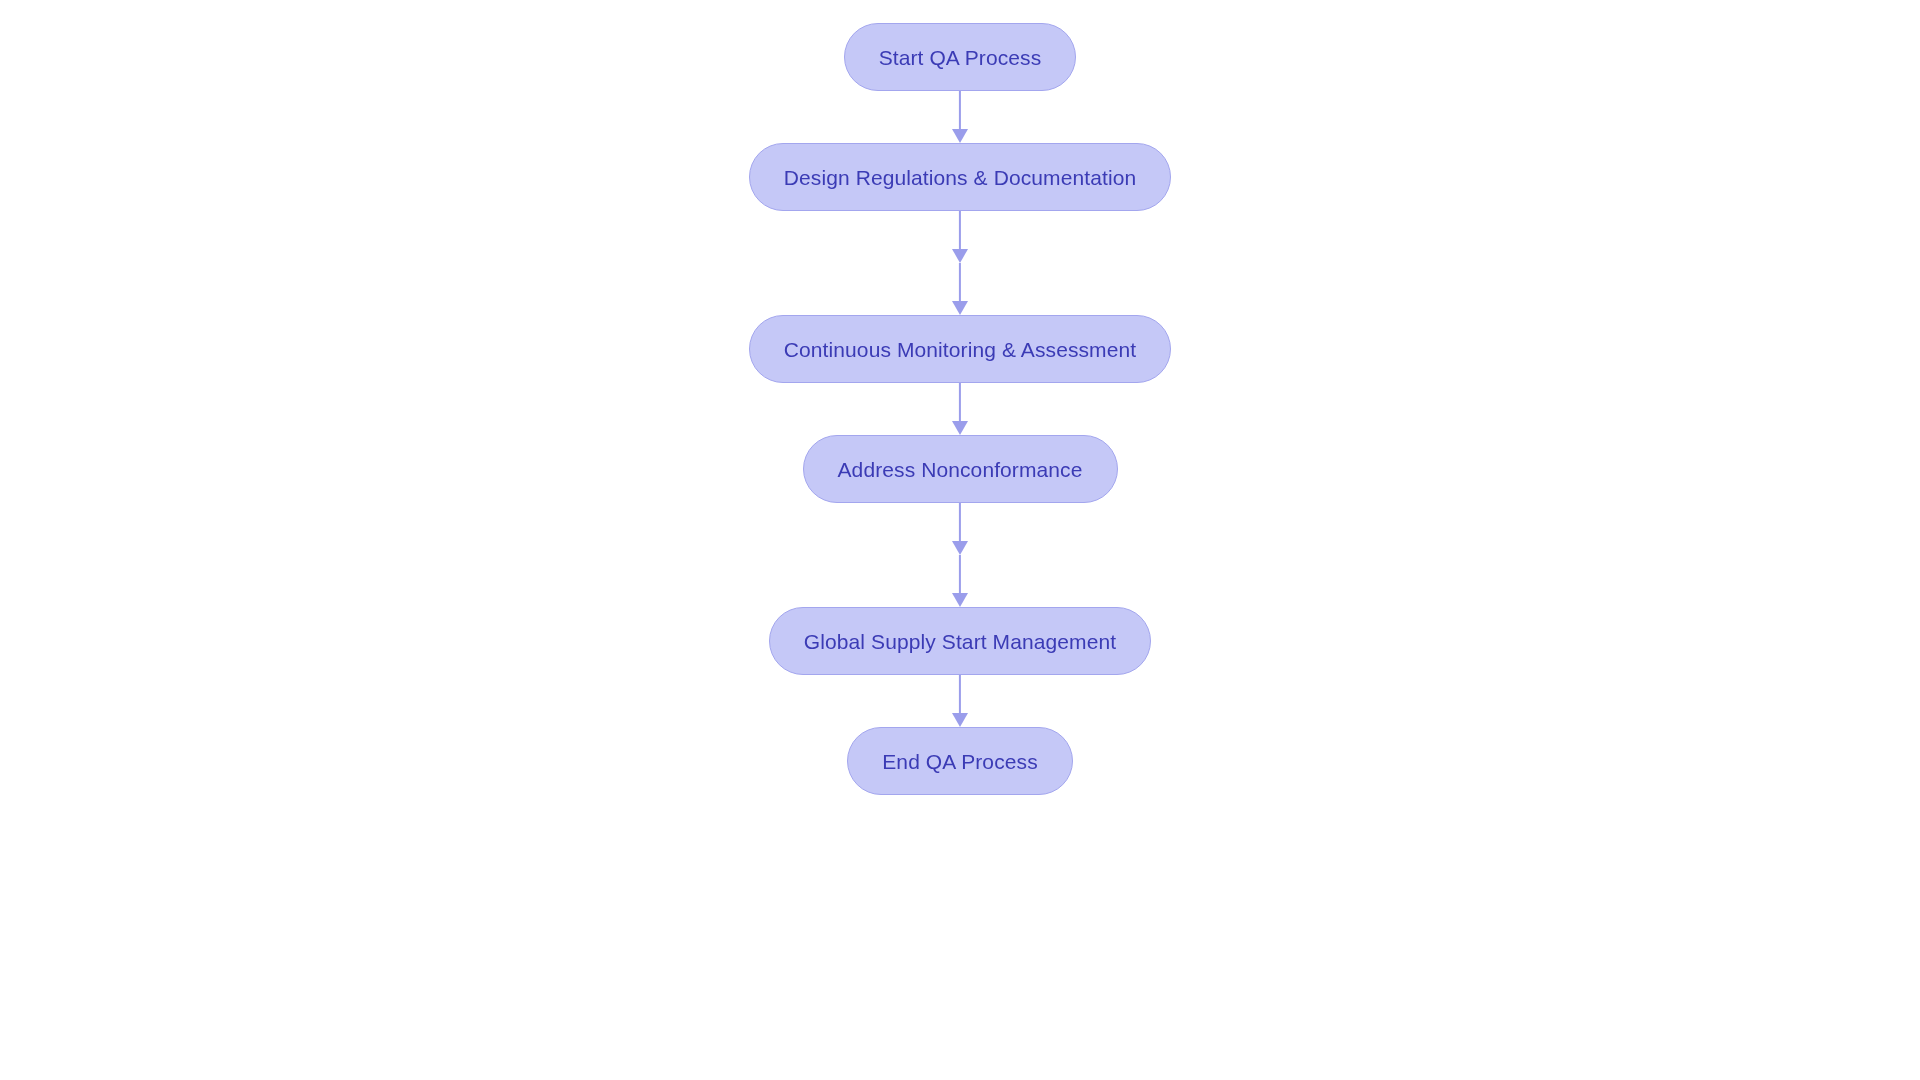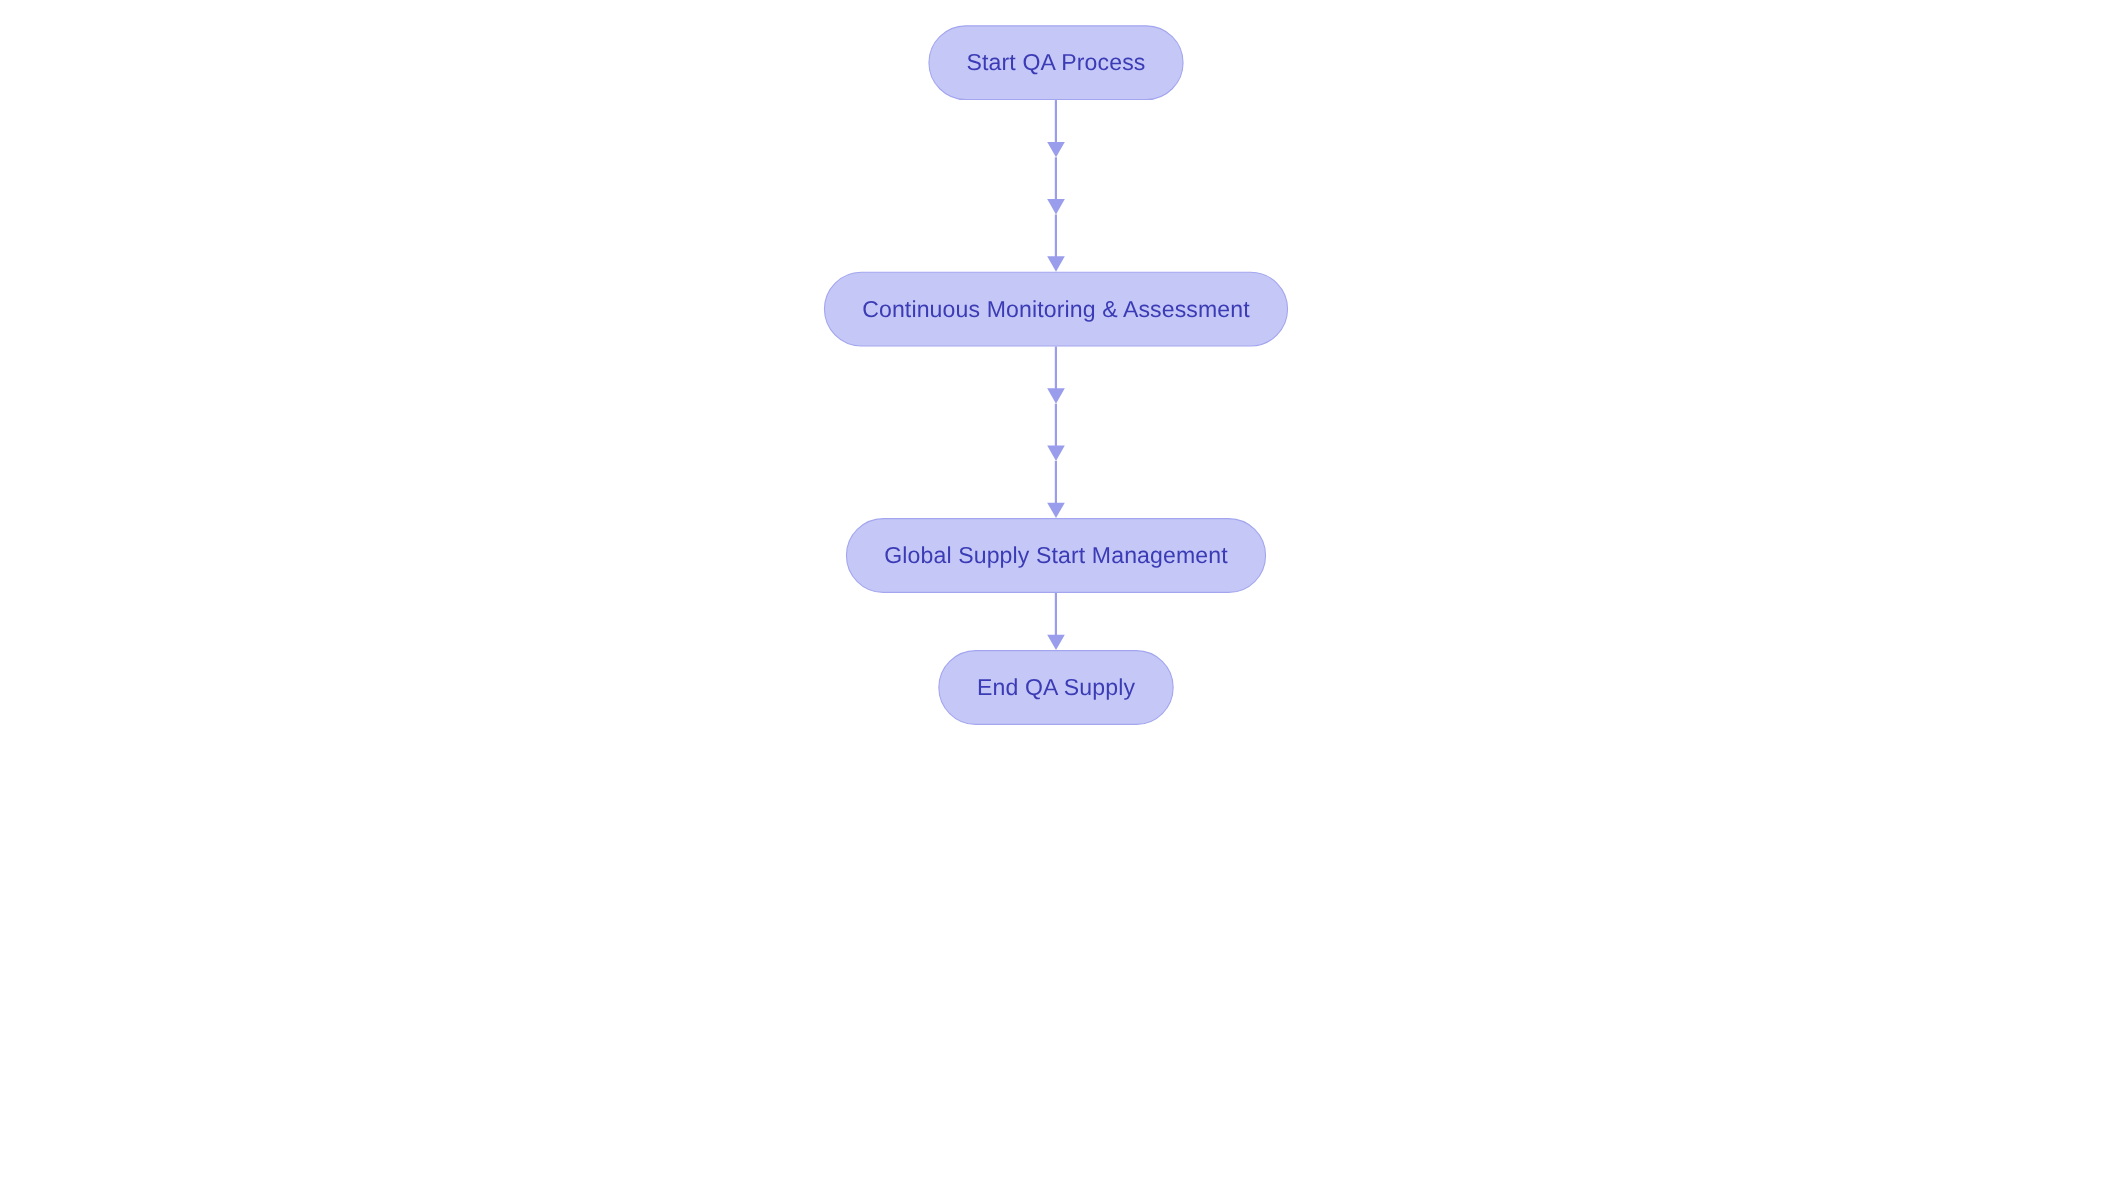--- a/index.html
+++ b/index.html
@@ -92,20 +92,23 @@
 
     <div class="node">
       <span class="node-label">Start QA Process</span>
     </div>
 
     <div class="connector">
       <div class="connector-line"></div>
       <div class="connector-arrow"></div>
     </div>
 
+    <div class="node">
+      <span class="node-label">Design Regulations &amp; Documentation</span>
+    </div>
 
     <div class="connector">
       <div class="connector-line"></div>
       <div class="connector-arrow"></div>
     </div>
 
 
     <div class="connector">
       <div class="connector-line"></div>
       <div class="connector-arrow"></div>
@@ -113,20 +116,23 @@
 
     <div class="node">
       <span class="node-label">Continuous Monitoring &amp; Assessment</span>
     </div>
 
     <div class="connector">
       <div class="connector-line"></div>
       <div class="connector-arrow"></div>
     </div>
 
+    <div class="node">
+      <span class="node-label">Address Nonconformance</span>
+    </div>
 
     <div class="connector">
       <div class="connector-line"></div>
       <div class="connector-arrow"></div>
     </div>
 
 
     <div class="connector">
       <div class="connector-line"></div>
       <div class="connector-arrow"></div>
@@ -135,17 +141,17 @@
     <div class="node">
       <span class="node-label">Global Supply Start Management</span>
     </div>
 
     <div class="connector">
       <div class="connector-line"></div>
       <div class="connector-arrow"></div>
     </div>
 
     <div class="node">
-      <span class="node-label">End QA Supply</span>
+      <span class="node-label">End QA Process</span>
     </div>
 
   </div>
 </div>
 
 </body></html>

